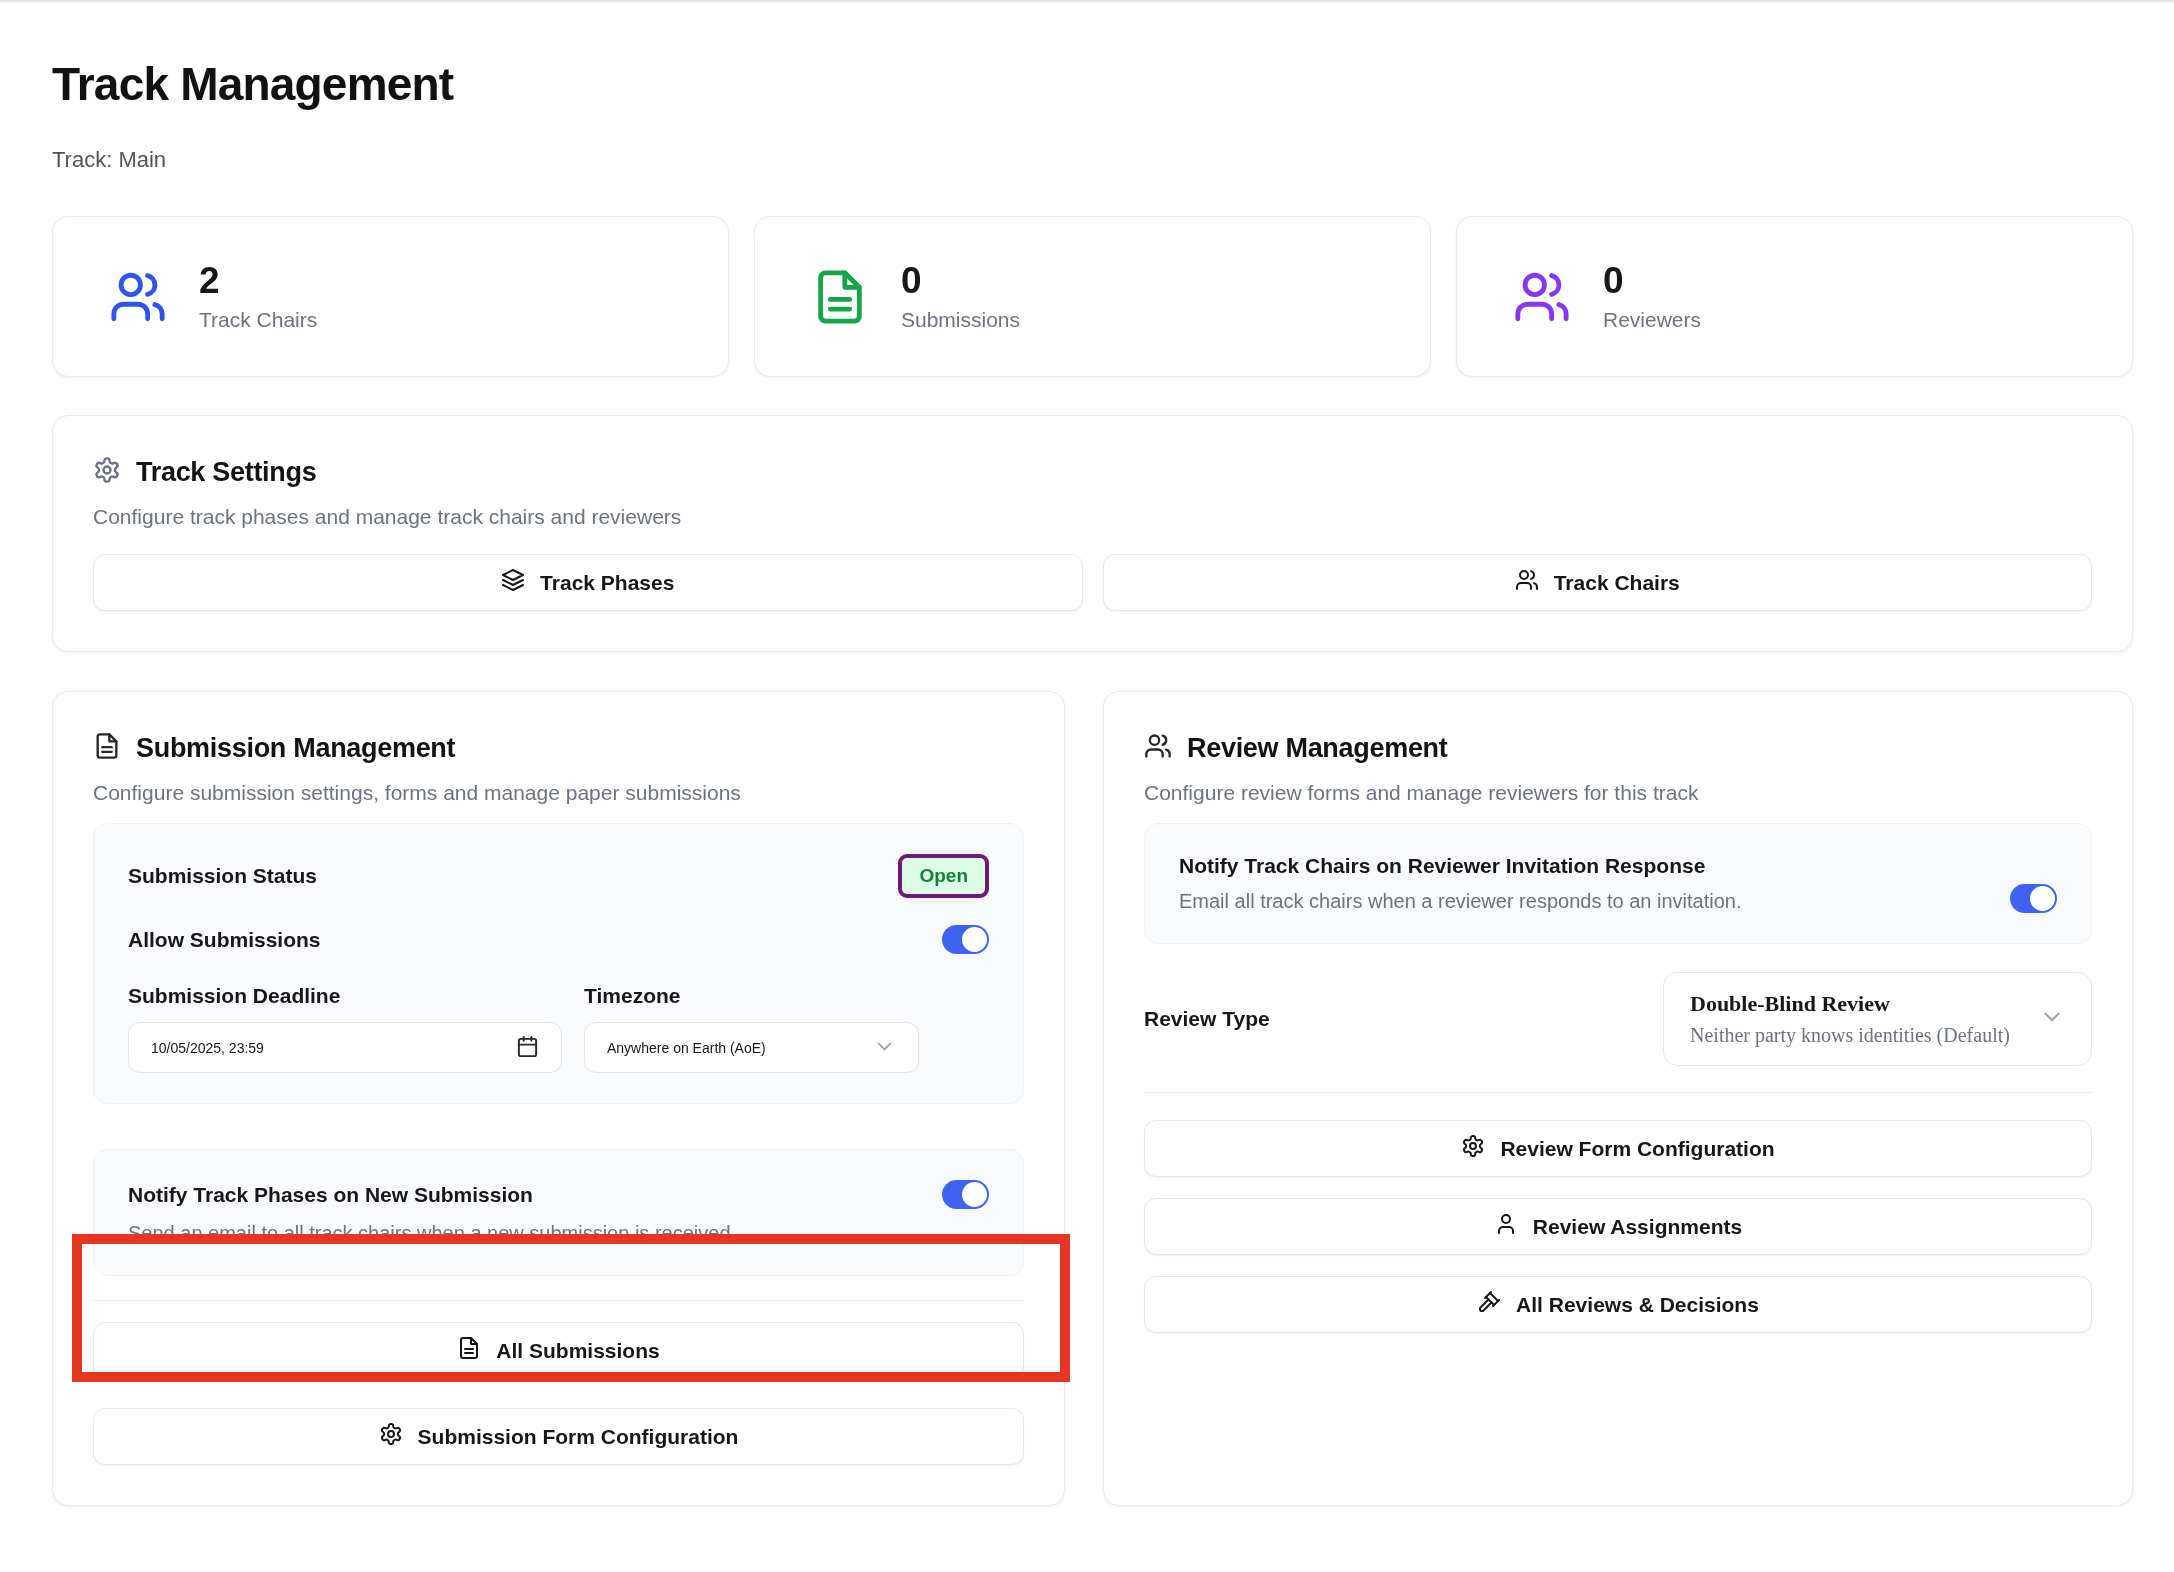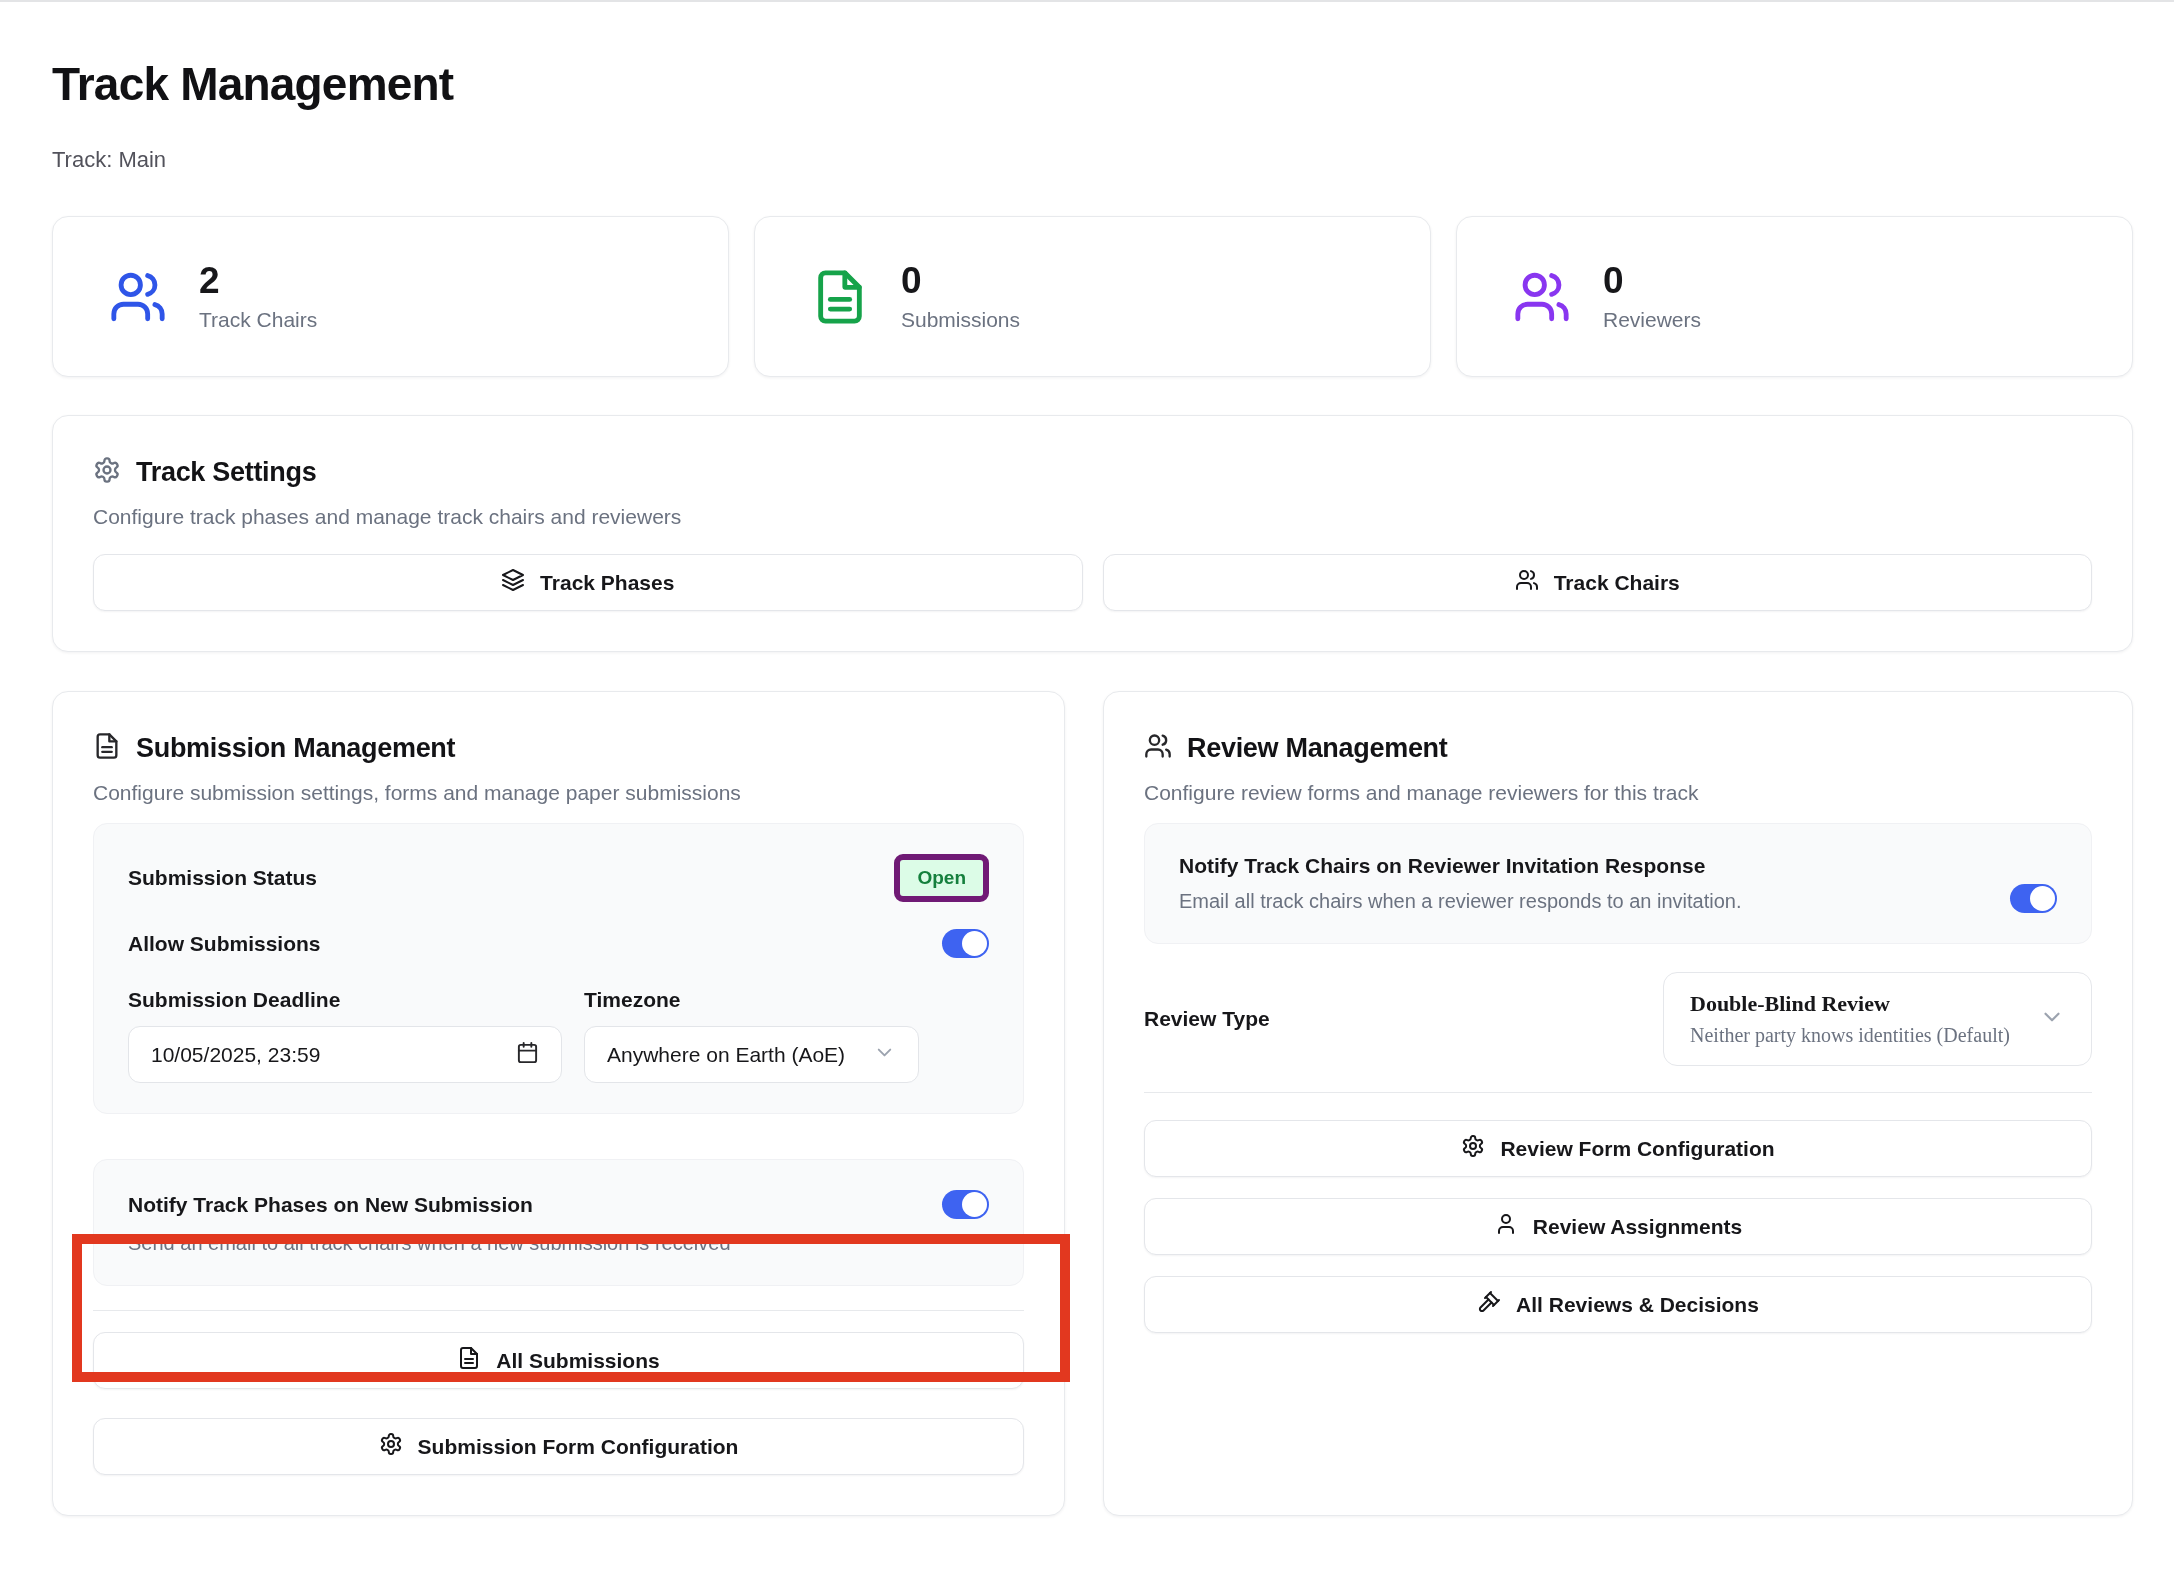--- a/index.html
+++ b/index.html
@@ -43,31 +43,31 @@
   .columns { margin-top:39px; display:flex; gap:38px; align-items:stretch; padding-bottom:40px; }
   .col-left { flex:0 0 1013px; }
   .col-right { flex:1; }
 
   .inner-card { background:#f9fafb; border:1px solid #f0f1f4; border-radius:14px; padding:30px 34px; }
   .mt18 { margin-top:18px; }
   .row-between { display:flex; align-items:center; justify-content:space-between; }
   .field-label { font-size:21px; font-weight:600; color:#17171a; }
   .sub-text { font-size:20px; color:#6b7280; }
 
-  .badge-open { background:#dcfce7; color:#15803d; border:6px solid #701a75; font-size:19px; font-weight:600;
+  .badge-open { background:#dcfce7; color:#15803d; border:4px solid #701a75; font-size:19px; font-weight:600;
                 padding:7px 17px; border-radius:9px;margin-left:48px; }
 
   .toggle { width:47px; height:29px; border-radius:15px; background:#3e63f1; position:relative; flex:0 0 auto; cursor:pointer; }
   .toggle .knob { position:absolute; top:2px; left:20px; width:25px; height:25px; border-radius:50%; background:#fff; }
 
   .deadline-row { margin-top:30px; display:flex; gap:22px; }
   .dl-col1 { width:434px; }
   .dl-col2 { width:335px; }
-  .input-box { margin-top:14px; height:57px; background:#fff; border:1px solid #e3e5e9; border-radius:12px;
-               display:flex; align-items:center; justify-content:space-between; padding:0 22px; font-size:21px; color:#17171a; cursor:pointer; }
+  .input-box { margin-top:14px; height:51px; background:#fff; border:1px solid #e3e5e9; border-radius:12px;
+               display:flex; align-items:center; justify-content:space-between; padding:0 22px; font-size:14px; color:#17171a; cursor:pointer; }
   .input-box svg { width:23px; height:23px; color:#27272a; }
   .select-box svg { color:#9ca3af; }
 
   .notify-card { margin-top:45px; }
   .notify-desc { margin-top:13px; }
 
   .divider { margin-top:24px; border-top:1px solid #e7e9ec; }
   .sfc-btn { margin-top:29px; }
   .allsub-btn { margin-top:21px; }
 

